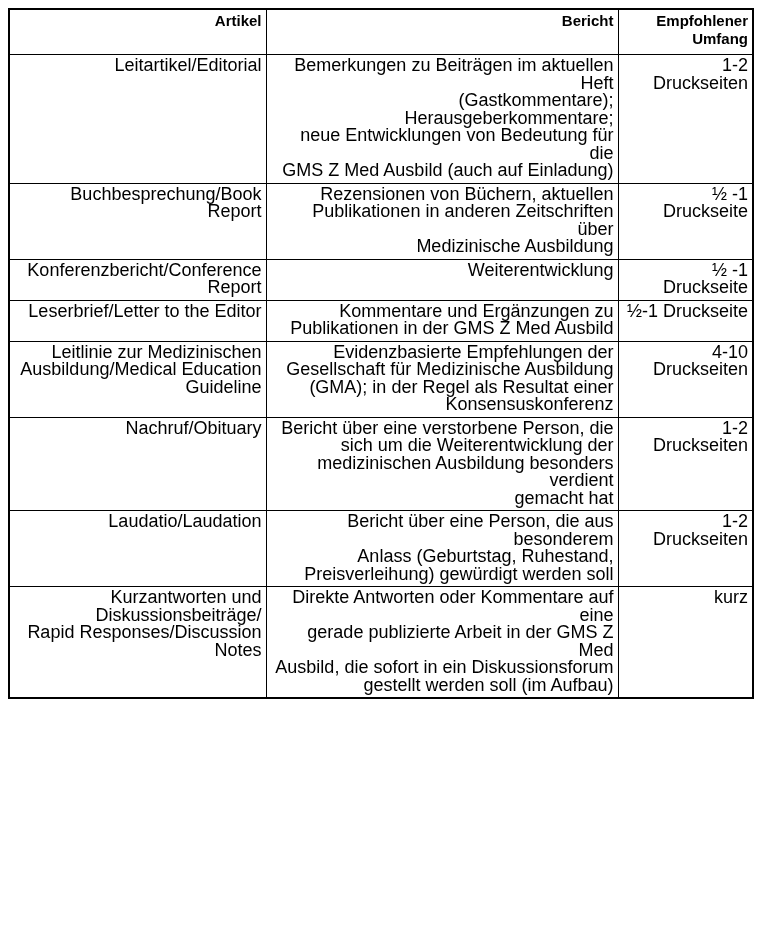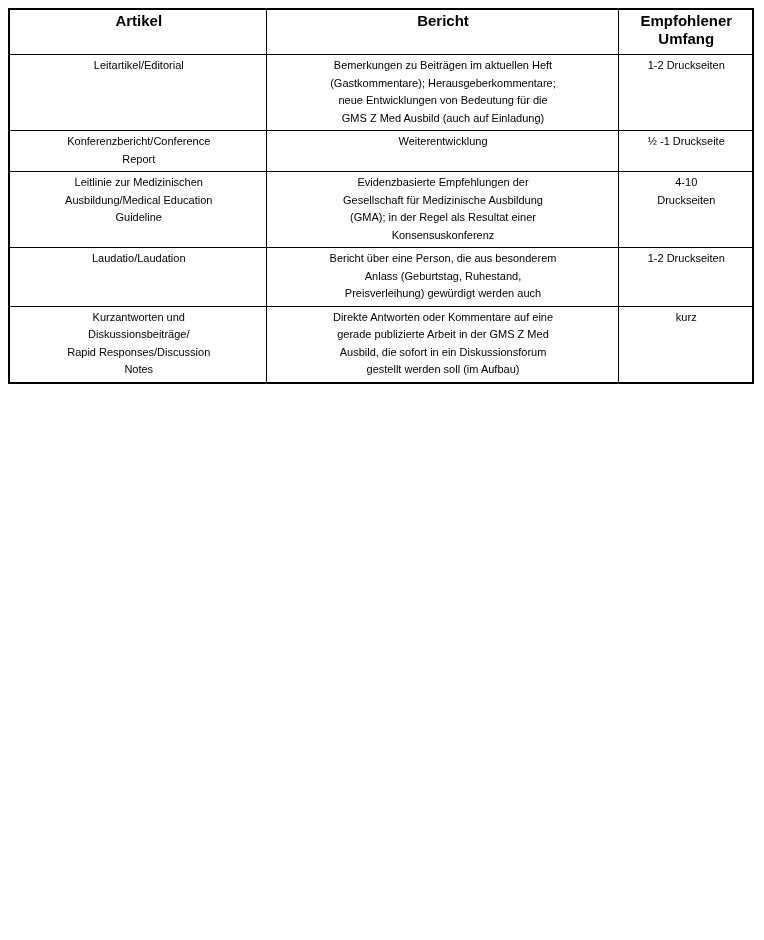--- a/index.html
+++ b/index.html
@@ -23,33 +23,33 @@
     width: 744px;
     border: 2px solid #000000;
     background: #ffffff;
   }
   table.doc-table col.c1 { width: 257px; }
   table.doc-table col.c2 { width: 352px; }
   table.doc-table col.c3 { width: 135px; }
   table.doc-table th, table.doc-table td {
     border: 1px solid #000000;
     vertical-align: top;
-    text-align: center;
+    text-align: right;
     padding: 2px 4px 3px 6px;
     white-space: pre-line;
     overflow: hidden;
   }
   table.doc-table th {
     font-size: 15px;
     line-height: 18px;
     font-weight: bold;
     padding-bottom: 6px;
   }
   table.doc-table td {
-    font-size: 11px;
+    font-size: 18px;
     line-height: 17.5px;
   }
 </style>
 </head>
 <body>
 
 <div class="page">
   <table class="doc-table">
     <colgroup>
       <col class="c1">
@@ -67,41 +67,62 @@
     <tbody>
       <tr>
         <td>Leitartikel/Editorial</td>
         <td>Bemerkungen zu Beiträgen im aktuellen Heft
 (Gastkommentare); Herausgeberkommentare;
 neue Entwicklungen von Bedeutung für die
 GMS Z Med Ausbild (auch auf Einladung)</td>
         <td>1-2 Druckseiten</td>
       </tr>
       <tr>
+        <td>Buchbesprechung/Book Report</td>
+        <td>Rezensionen von Büchern, aktuellen
+Publikationen in anderen Zeitschriften über
+Medizinische Ausbildung</td>
+        <td>½ -1 Druckseite</td>
+      </tr>
+      <tr>
         <td>Konferenzbericht/Conference
 Report</td>
         <td>Weiterentwicklung</td>
         <td>½ -1 Druckseite</td>
+      </tr>
+      <tr>
+        <td>Leserbrief/Letter to the Editor</td>
+        <td>Kommentare und Ergänzungen zu
+Publikationen in der GMS Z Med Ausbild</td>
+        <td>½-1 Druckseite</td>
       </tr>
       <tr>
         <td>Leitlinie zur Medizinischen
 Ausbildung/Medical Education
 Guideline</td>
         <td>Evidenzbasierte Empfehlungen der
 Gesellschaft für Medizinische Ausbildung
 (GMA); in der Regel als Resultat einer
 Konsensuskonferenz</td>
         <td>4-10
 Druckseiten</td>
       </tr>
       <tr>
+        <td>Nachruf/Obituary</td>
+        <td>Bericht über eine verstorbene Person, die
+sich um die Weiterentwicklung der
+medizinischen Ausbildung besonders verdient
+gemacht hat</td>
+        <td>1-2 Druckseiten</td>
+      </tr>
+      <tr>
         <td>Laudatio/Laudation</td>
         <td>Bericht über eine Person, die aus besonderem
 Anlass (Geburtstag, Ruhestand,
-Preisverleihung) gewürdigt werden auch</td>
+Preisverleihung) gewürdigt werden soll</td>
         <td>1-2 Druckseiten</td>
       </tr>
       <tr>
         <td>Kurzantworten und
 Diskussionsbeiträge/
 Rapid Responses/Discussion
 Notes</td>
         <td>Direkte Antworten oder Kommentare auf eine
 gerade publizierte Arbeit in der GMS Z Med
 Ausbild, die sofort in ein Diskussionsforum

